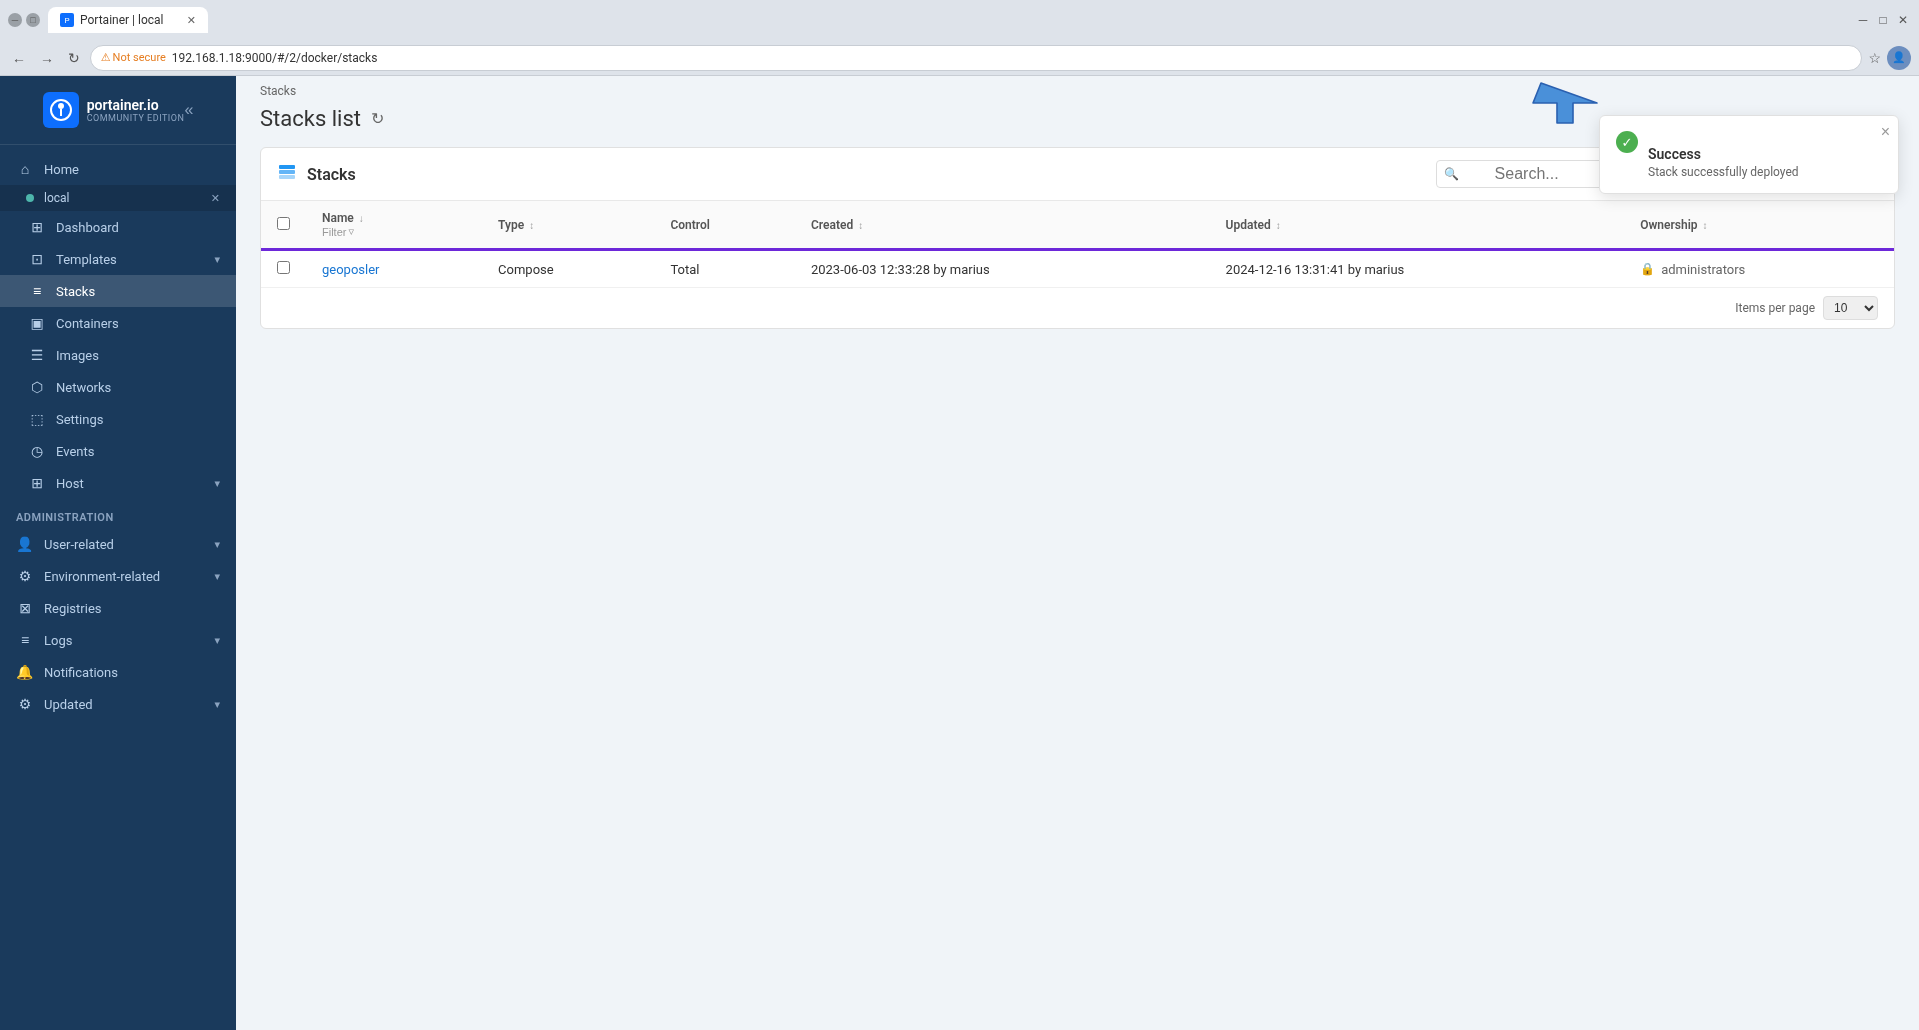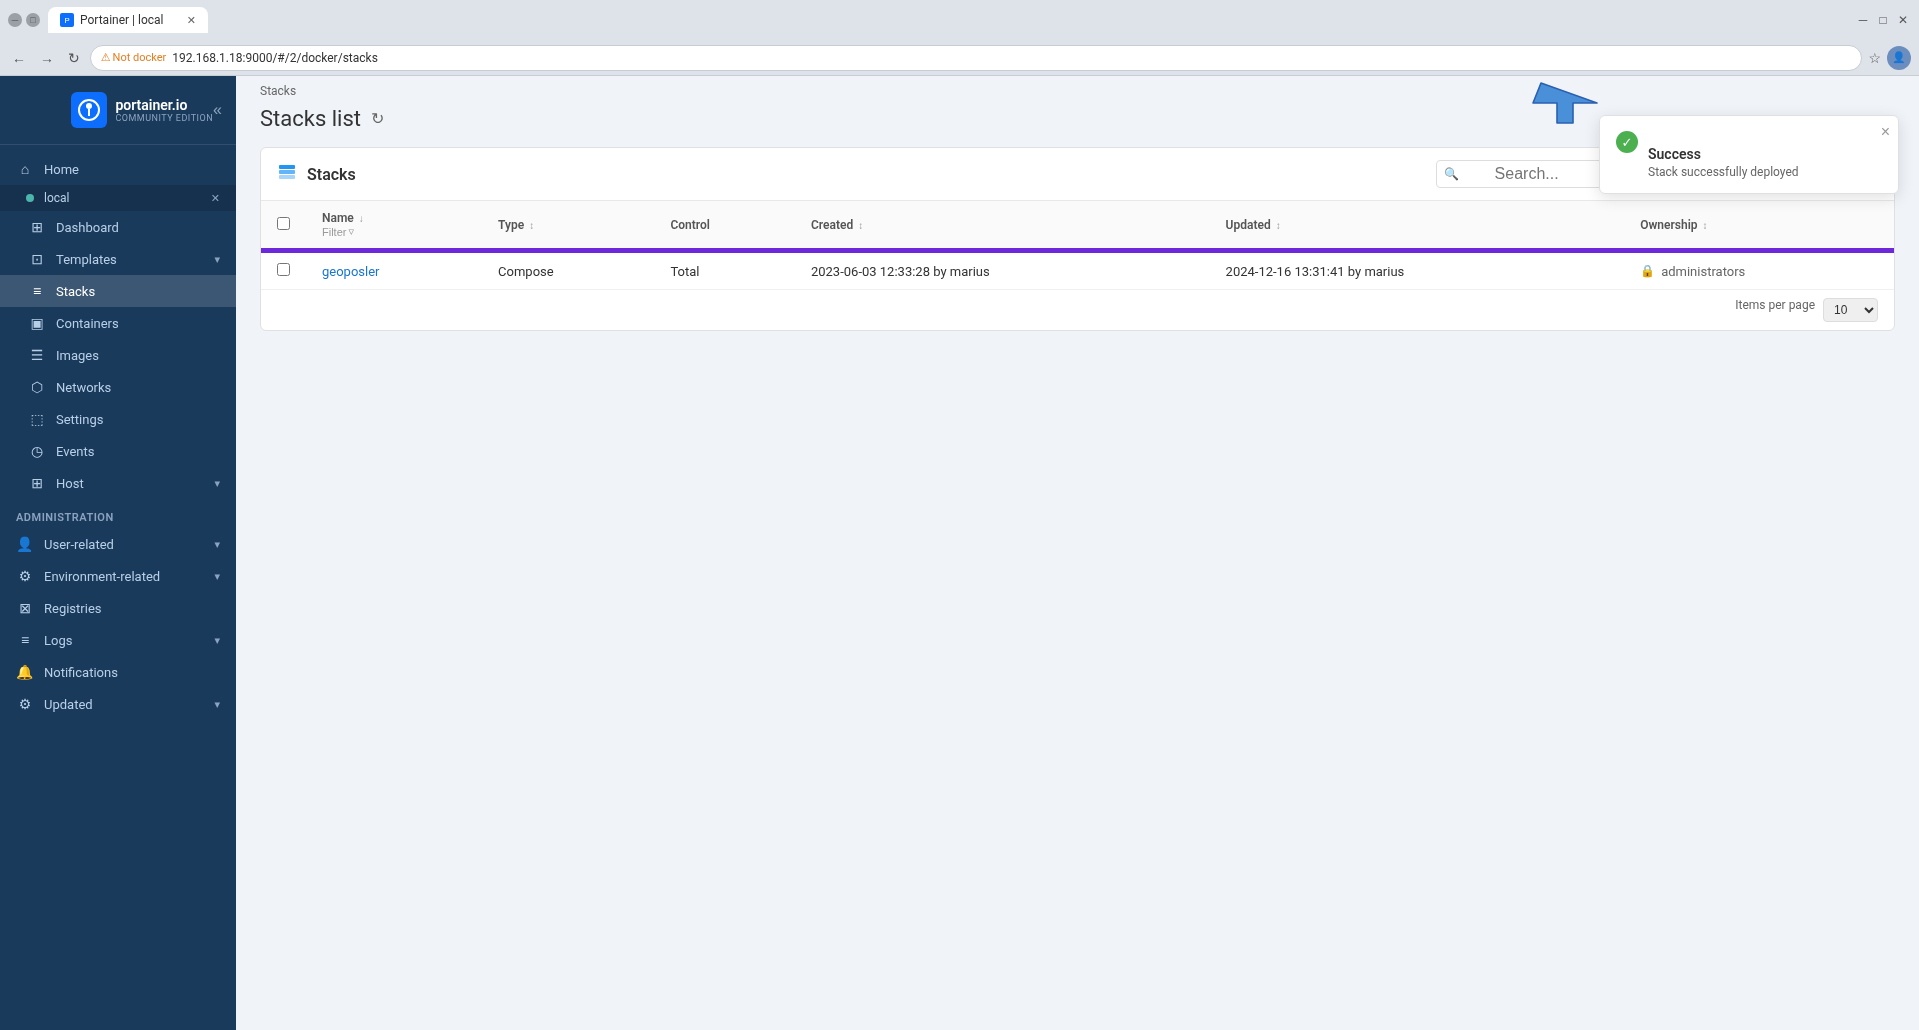--- a/index.html
+++ b/index.html
@@ -73,21 +73,21 @@
       color: #fff;
       display: flex;
       flex-direction: column;
       overflow-y: auto;
       flex-shrink: 0;
     }
     .sidebar-logo {
       padding: 16px 14px;
       display: flex;
       align-items: center;
-      justify-content: flex-end;
+      justify-content: center;
       border-bottom: 1px solid rgba(255,255,255,0.1);
     }
     .logo-area { display: flex; align-items: center; gap: 8px; }
     .logo-icon { width: 36px; height: 36px; background: #0d6efd; border-radius: 6px; display: flex; align-items: center; justify-content: center; color: white; font-weight: bold; font-size: 16px; }
     .logo-text { color: #fff; font-size: 14px; font-weight: 600; }
     .logo-sub { font-size: 9px; color: #8ba3c0; font-weight: 400; letter-spacing: 0.5px; text-transform: uppercase; }
     .collapse-btn { background: none; border: none; color: #8ba3c0; cursor: pointer; font-size: 16px; }
 
     .sidebar-nav { padding: 8px 0; flex: 1; }
     .nav-item {
@@ -219,41 +219,42 @@
     .icon-btn { background: none; border: 1px solid #ddd; border-radius: 4px; padding: 4px 6px; cursor: pointer; color: #666; font-size: 12px; }
 
     
     .table { width: 100%; border-collapse: collapse; }
     .table th {
       padding: 10px 16px;
       text-align: left;
       font-size: 12px;
       font-weight: 600;
       color: #555;
-      border-bottom: 5px solid #6d28d9;
+      border-bottom: 3px solid #6d28d9;
       background: #fafafa;
     }
     .table td {
       padding: 10px 16px;
       font-size: 13px;
       color: #333;
       border-bottom: 1px solid #f0f0f0;
     }
     .checkbox-cell { width: 40px; }
     input[type="checkbox"] { cursor: pointer; }
 
     .link-cell a { color: #1976D2; text-decoration: none; font-size: 13px; }
 
     .sort-icon { color: #999; font-size: 10px; margin-left: 2px; }
     .filter-btn { background: none; border: none; cursor: pointer; color: #999; font-size: 11px; display: flex; align-items: center; gap: 2px; }
 
     .table-footer {
       padding: 8px 16px;
       display: flex;
       justify-content: flex-end;
+      align-items: center;
       gap: 8px;
       font-size: 12px;
       color: #666;
     }
     .items-per-page-select {
       border: 1px solid #ddd;
       border-radius: 4px;
       padding: 3px 6px;
       font-size: 12px;
       color: #333;
@@ -341,21 +342,21 @@
     <button class="win-btn">✕</button>
   </div>
 </div>
 
 <div class="address-bar-row">
   <button class="nav-btn">←</button>
   <button class="nav-btn">→</button>
   <button class="nav-btn">↻</button>
   <div class="address-bar">
     <span class="not-secure">
-      ⚠ <span>Not docker</span>
+      ⚠ <span>Not secure</span>
     </span>
     <span class="address-text">192.168.1.18:9000/#/2/docker/stacks</span>
   </div>
   <button class="star-btn">☆</button>
   <button class="profile-btn">👤</button>
 </div>
 
 <div class="app">
 
   <div class="sidebar">

